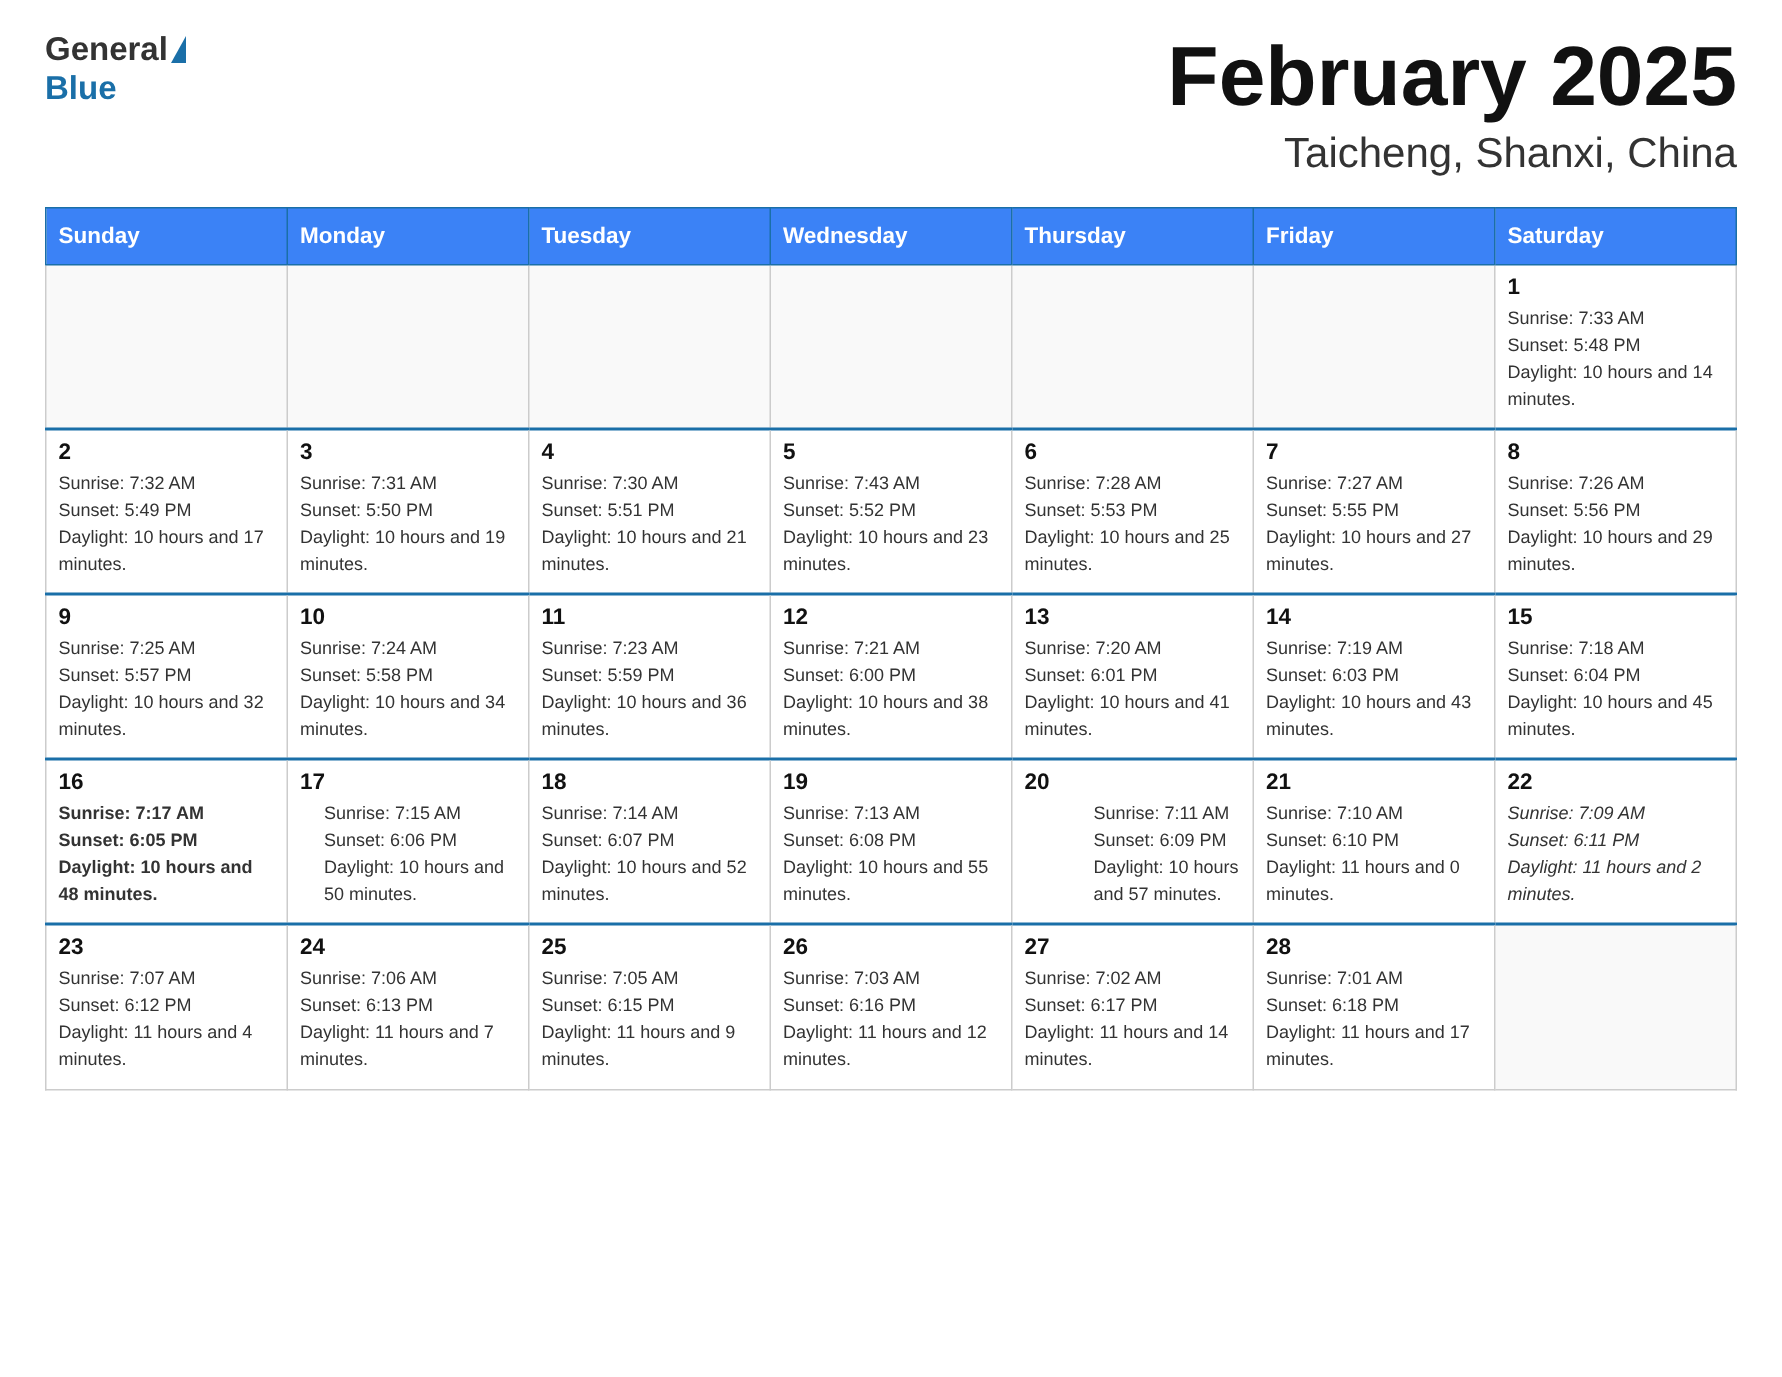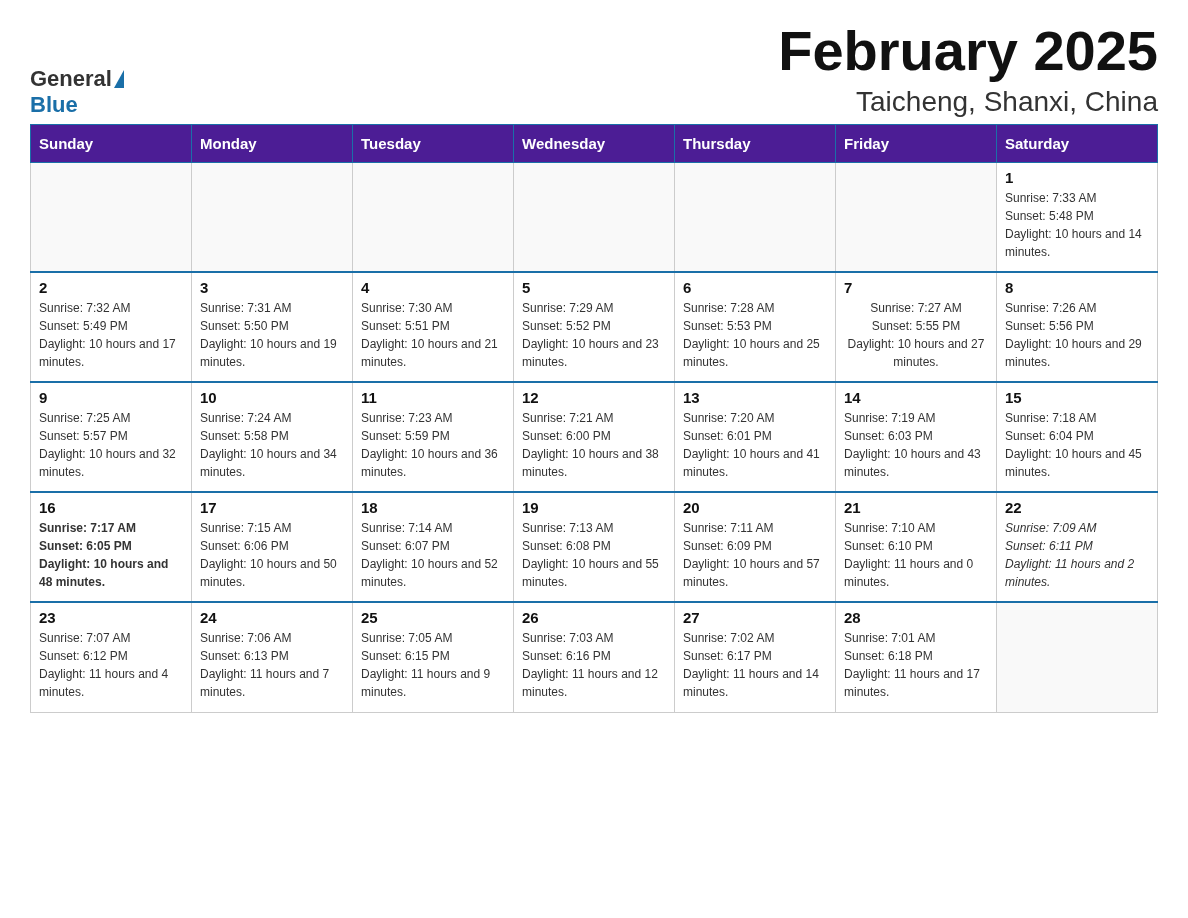--- a/index.html
+++ b/index.html
@@ -7,22 +7,22 @@
       font-family: Arial, sans-serif;
       background: #fff;
       color: #222;
       padding: 20px 30px;
       width: 1188px;
       min-height: 918px;
     }
     .header {
       display: flex;
       justify-content: space-between;
-      align-items: flex-end;
-      margin-bottom: 6px;
+      align-items: flex-start;
+      margin-bottom: 20px;
     }
     .logo {
       display: flex;
       flex-direction: column;
       align-items: flex-start;
     }
     .logo-top {
       display: flex;
       align-items: center;
       font-size: 22px;
@@ -57,21 +57,21 @@
       font-weight: normal;
       color: #333;
       margin-top: 4px;
     }
     .calendar {
       width: 100%;
       border-collapse: collapse;
       border: 1px solid #ccc;
     }
     .calendar th {
-      background-color: #4c1d95;
+      background-color: #3b82f6;
       color: #fff;
       padding: 10px 8px;
       font-size: 15px;
       font-weight: bold;
       text-align: left;
       border: 1px solid #1a6fa8;
     }
     .calendar td {
       vertical-align: top;
       padding: 6px 8px;
@@ -159,33 +159,33 @@
 Daylight: 10 hours and 19 minutes.</div>
         </td>
         <td>
           <span class="day-num">4</span>
           <div class="day-info" style="white-space: pre-line;">Sunrise: 7:30 AM
 Sunset: 5:51 PM
 Daylight: 10 hours and 21 minutes.</div>
         </td>
         <td>
           <span class="day-num">5</span>
-          <div class="day-info" style="white-space: pre-line;">Sunrise: 7:29 AM
+          <div class="day-info" style="white-space: pre-line;">Sunrise: 7:43 AM
 Sunset: 5:52 PM
 Daylight: 10 hours and 23 minutes.</div>
         </td>
         <td>
           <span class="day-num">6</span>
           <div class="day-info" style="white-space: pre-line;">Sunrise: 7:28 AM
 Sunset: 5:53 PM
 Daylight: 10 hours and 25 minutes.</div>
         </td>
         <td>
           <span class="day-num">7</span>
-          <div class="day-info" style="white-space: pre-line; text-align: center;">Sunrise: 7:27 AM
+          <div class="day-info" style="white-space: pre-line;">Sunrise: 7:27 AM
 Sunset: 5:55 PM
 Daylight: 10 hours and 27 minutes.</div>
         </td>
         <td>
           <span class="day-num">8</span>
           <div class="day-info" style="white-space: pre-line;">Sunrise: 7:26 AM
 Sunset: 5:56 PM
 Daylight: 10 hours and 29 minutes.</div>
         </td>
       </tr>
@@ -235,39 +235,39 @@
       </tr>
       <tr class="row-separator">
         <td>
           <span class="day-num">16</span>
           <div class="day-info" style="white-space: pre-line; font-weight: bold;">Sunrise: 7:17 AM
 Sunset: 6:05 PM
 Daylight: 10 hours and 48 minutes.</div>
         </td>
         <td>
           <span class="day-num">17</span>
-          <div class="day-info" style="white-space: pre-line;">Sunrise: 7:15 AM
+          <div class="day-info" style="white-space: pre-line; margin-left: 16px;">Sunrise: 7:15 AM
 Sunset: 6:06 PM
 Daylight: 10 hours and 50 minutes.</div>
         </td>
         <td>
           <span class="day-num">18</span>
           <div class="day-info" style="white-space: pre-line;">Sunrise: 7:14 AM
 Sunset: 6:07 PM
 Daylight: 10 hours and 52 minutes.</div>
         </td>
         <td>
           <span class="day-num">19</span>
           <div class="day-info" style="white-space: pre-line;">Sunrise: 7:13 AM
 Sunset: 6:08 PM
 Daylight: 10 hours and 55 minutes.</div>
         </td>
         <td>
           <span class="day-num">20</span>
-          <div class="day-info" style="white-space: pre-line;">Sunrise: 7:11 AM
+          <div class="day-info" style="white-space: pre-line; margin-left: 46px;">Sunrise: 7:11 AM
 Sunset: 6:09 PM
 Daylight: 10 hours and 57 minutes.</div>
         </td>
         <td>
           <span class="day-num">21</span>
           <div class="day-info" style="white-space: pre-line;">Sunrise: 7:10 AM
 Sunset: 6:10 PM
 Daylight: 11 hours and 0 minutes.</div>
         </td>
         <td>

